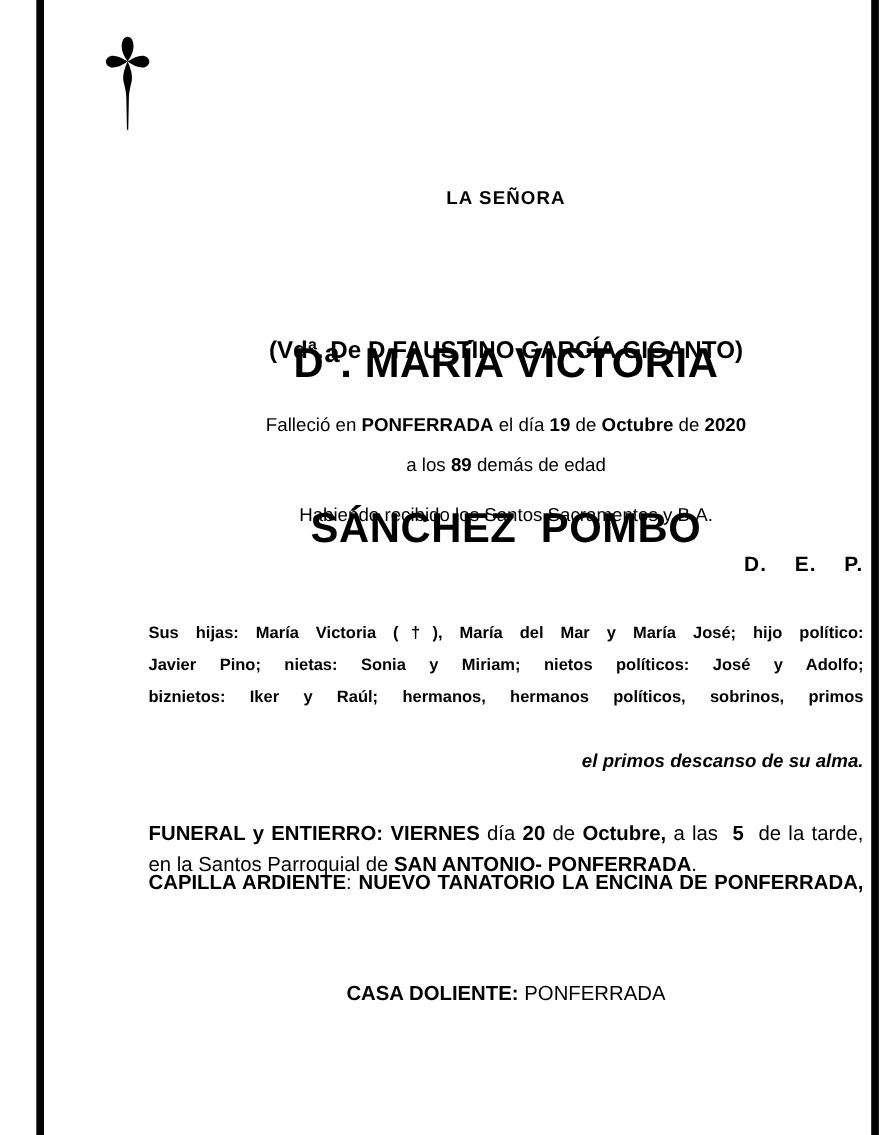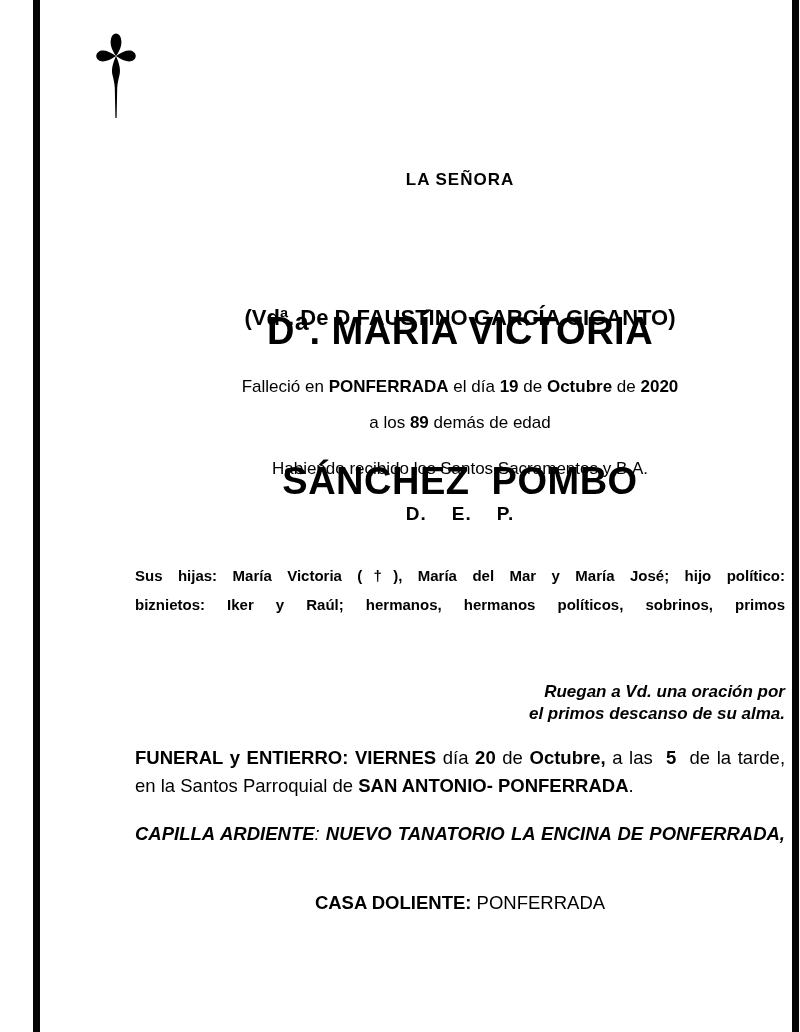--- a/index.html
+++ b/index.html
@@ -22,30 +22,30 @@
   .blk { position: absolute; left: 0; width: 650px; margin-left: 44px; }
 
   .senora   { top: 170px; text-align: center; font-size: 17px; font-weight: 700; letter-spacing: 1px; }
   .name     { top: 206px; text-align: center; font-size: 38px; font-weight: 700; line-height: 50px; letter-spacing: 0.5px; white-space: pre-wrap; }
   .widow    { top: 305px; text-align: center; font-size: 22px; font-weight: 700; }
 
   .cline    { text-align: center; font-size: 17px; line-height: 22px; }
   .death    { top: 376px; }
   .age      { top: 412px; }
   .sacr     { top: 458px; }
-  .dep      { top: 503px; text-align: center; font-size: 19px; font-weight: 700; letter-spacing: 1px; white-space: pre-wrap; }
+  .dep      { top: 503px; text-align: right; font-size: 19px; font-weight: 700; letter-spacing: 1px; white-space: pre-wrap; }
 
   .family   { top: 561px; font-size: 15px; line-height: 29px; font-weight: bold; }
   .jline    { text-align: justify; text-align-last: justify; }
 
   .prayer   { top: 681px; text-align: right; font-size: 17px; font-weight: 700; font-style: italic; line-height: 22px; }
 
   .lowblk   { font-size: 18.5px; line-height: 28px; }
   .funeral  { top: 744px; }
-  .chapel   { top: 820px; font-style: italic; }
+  .chapel   { top: 788px; }
   .casa     { top: 889px; text-align: center; }
 
   .b { font-weight: 700; }
 </style>
 </head>
 <body>
 
 <div class="vbar vbar-left"></div>
 <div class="vbar vbar-right"></div>
 
@@ -70,25 +70,25 @@
   <div class="blk cline death"><span>Falleció en </span><span class="b">PONFERRADA</span><span> el día </span><span class="b">19</span><span> de </span><span class="b">Octubre</span><span> de </span><span class="b">2020</span></div>
 
   <div class="blk cline age"><span>a los </span><span class="b">89</span><span> demás de edad</span></div>
 
   <div class="blk cline sacr">Habiendo recibido los Santos Sacramentos y B.A.</div>
 
   <div class="blk dep">D. &nbsp; &nbsp;E. &nbsp; &nbsp;P.</div>
 
   <div class="blk family">
     <div class="jline">Sus hijas: María Victoria (†), María del Mar y María José; hijo político:</div>
+    <div class="jline">Javier Pino; nietas: Sonia y Miriam; nietos políticos: José y Adolfo;</div>
     <div class="jline">biznietos: Iker y Raúl; hermanos, hermanos políticos, sobrinos, primos</div>
   </div>
 
   <div class="blk prayer">
-    <div>Ruegan a Vd. una oración por</div>
     <div>el primos descanso de su alma.</div>
   </div>
 
   <div class="blk lowblk funeral">
     <div class="jline"><span class="b">FUNERAL y ENTIERRO: VIERNES</span><span> día </span><span class="b">20</span><span> de </span><span class="b">Octubre,</span><span> a las &nbsp;</span><span class="b">5</span><span>&nbsp; de la tarde,</span></div>
     <div><span>en la Santos Parroquial de </span><span class="b">SAN ANTONIO- PONFERRADA</span><span>.</span></div>
   </div>
 
   <div class="blk lowblk chapel">
     <div class="jline"><span class="b">CAPILLA ARDIENTE</span><span>: </span><span class="b">NUEVO TANATORIO LA ENCINA DE PONFERRADA,</span></div>

